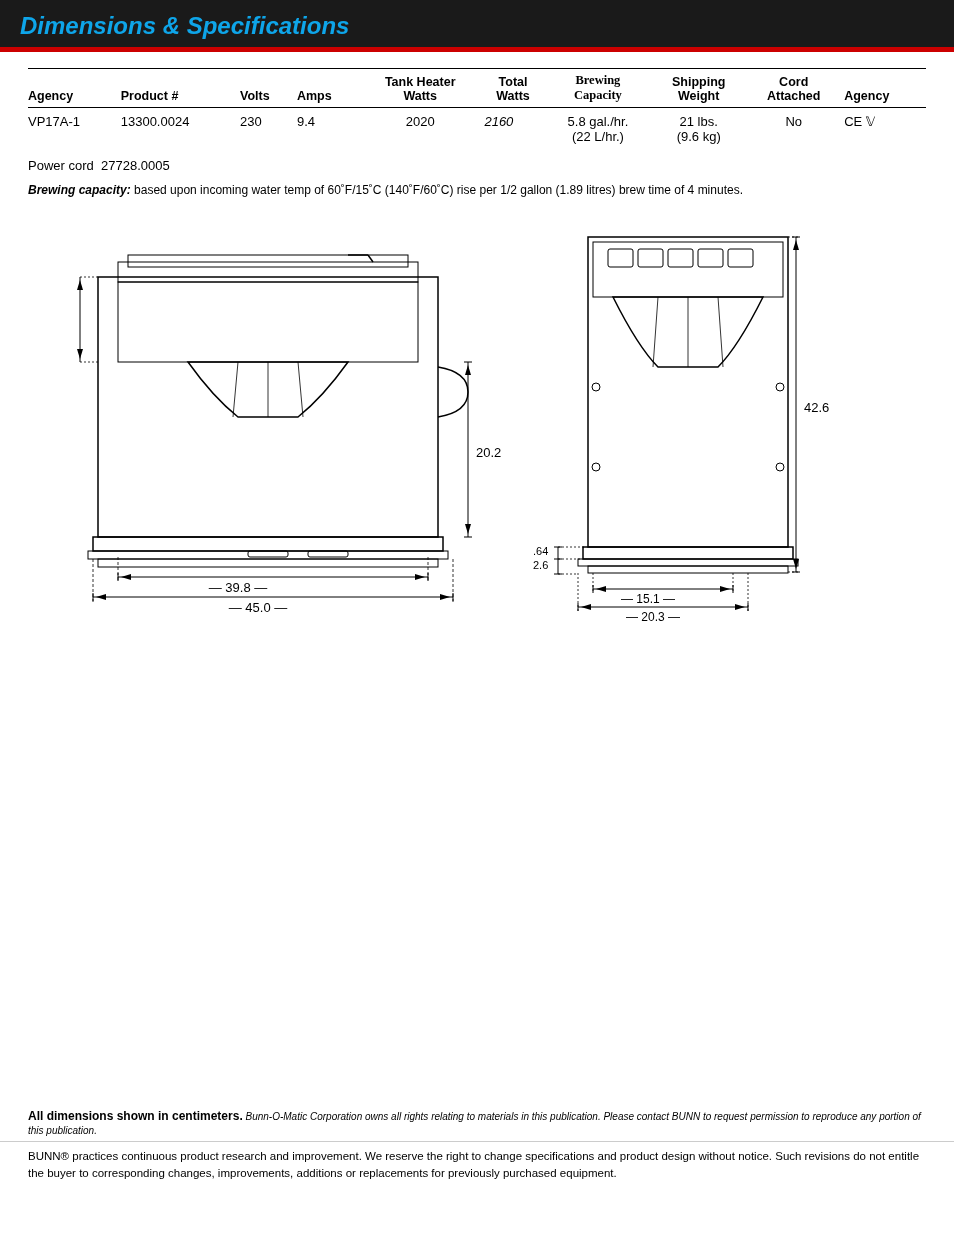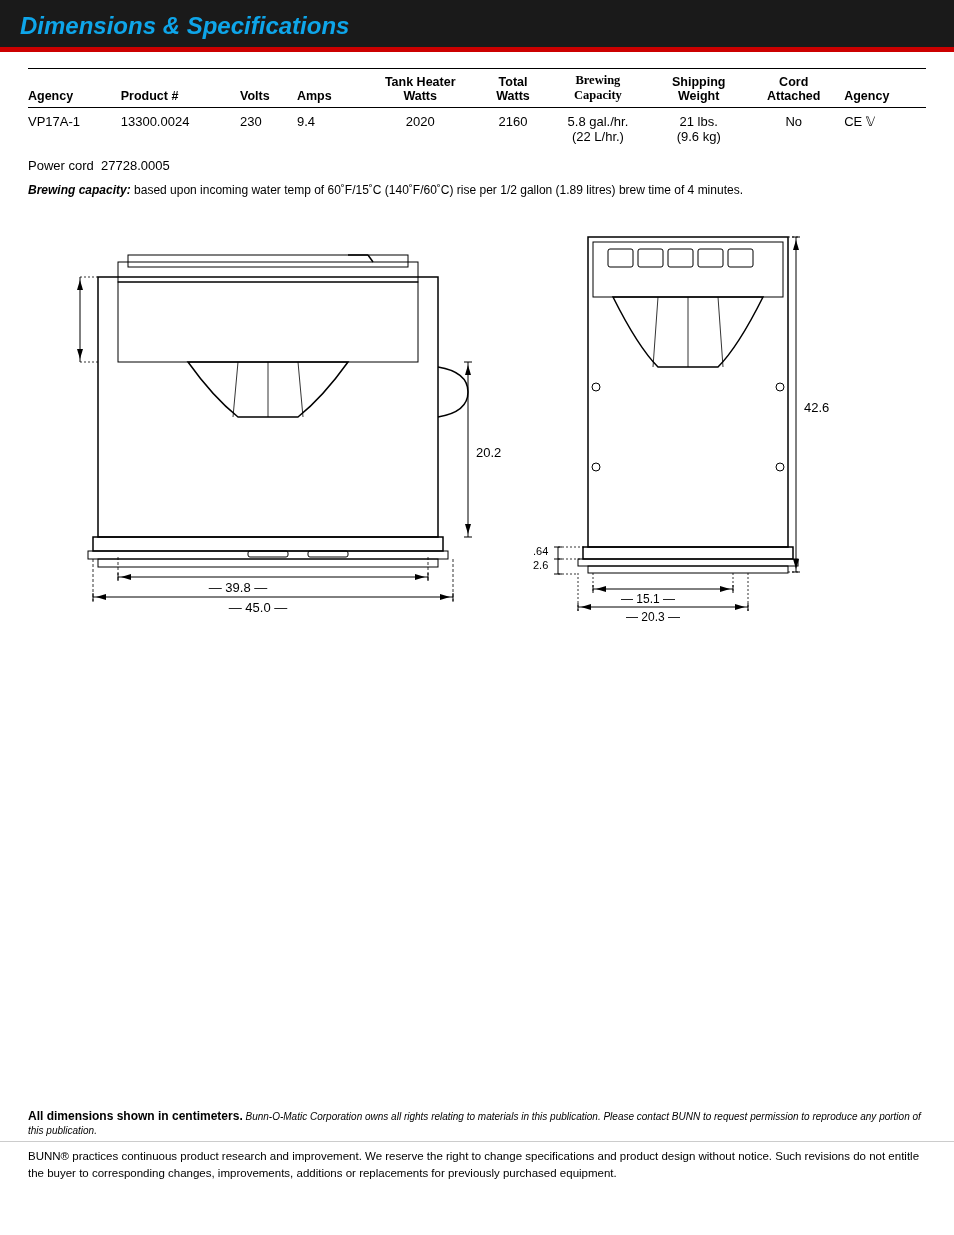--- a/index.html
+++ b/index.html
@@ -147,21 +147,21 @@
           <th>Agency</th>
         </tr>
       </thead>
       <tbody>
         <tr class="data-row">
           <td>VP17A-1</td>
           <td>13300.0024</td>
           <td>230</td>
           <td>9.4</td>
           <td style="text-align:center;">2020</td>
-          <td style="text-align:center;">2160</td>
+          <td style="text-align:left;font-style:italic;">2160</td>
           <td style="text-align:center;">
             <span>5.8 gal./hr.</span><br>
             <span>(22 L/hr.)</span>
           </td>
           <td style="text-align:center;">
             <span>21 lbs.</span><br>
             <span>(9.6 kg)</span>
           </td>
           <td style="text-align:center;margin-top:28px;">No</td>
           <td>

